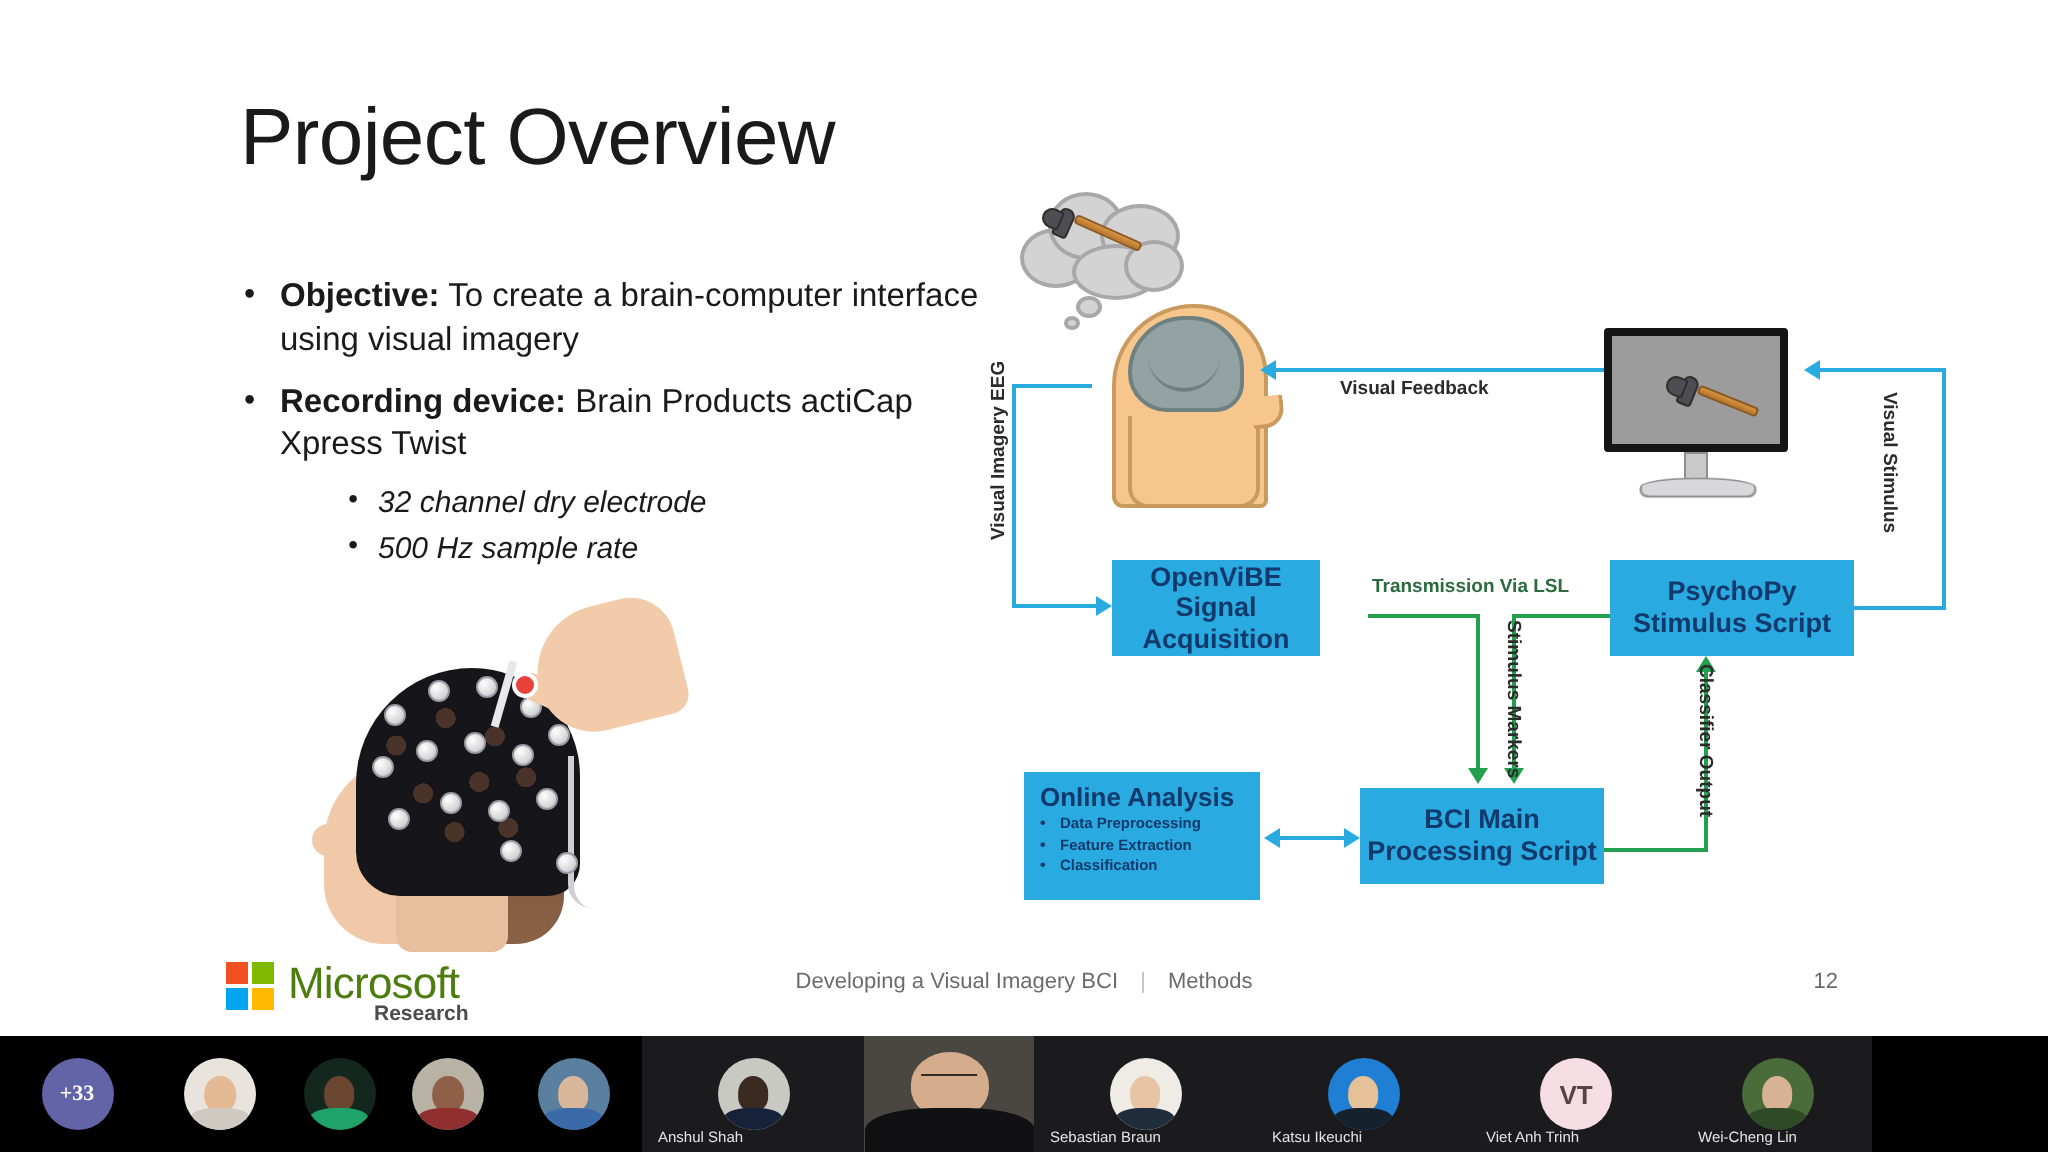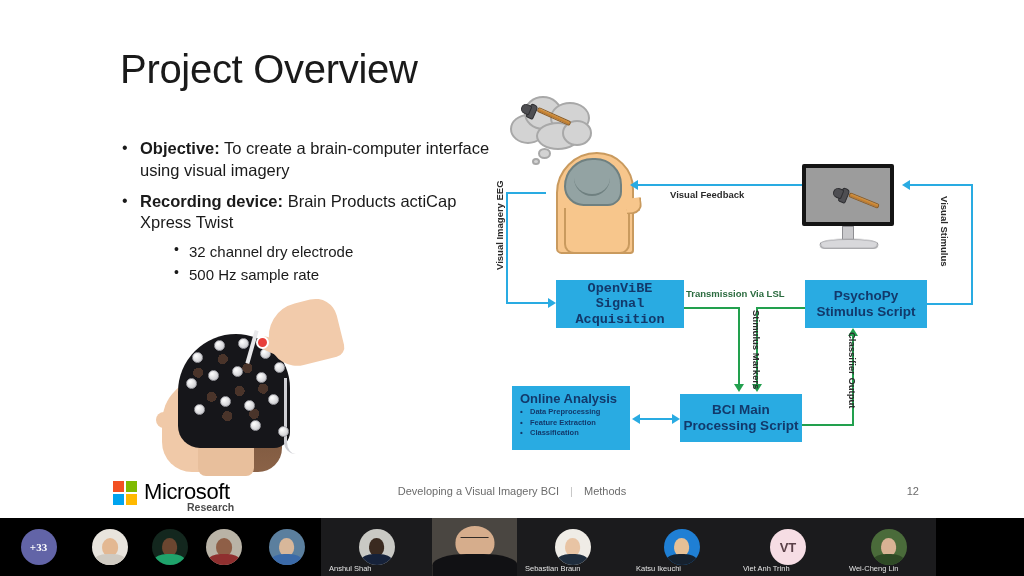--- a/index.html
+++ b/index.html
@@ -29,21 +29,21 @@
   .bullet-l1 {
     position: relative; padding-left: 20px;
     font-size: 16.5px; color: #1a1a1a; line-height: 1.32;
     margin-bottom: 9px;
   }
   .bullet-l1::before {
     content: "•"; position: absolute; left: 2px; top: -1px;
     font-size: 16px; color: #1a1a1a;
   }
   .bullet-l1 b { font-weight: 700; }
-  .sublist { margin-top: 6px; padding-left: 33px; }
+  .sublist { margin-top: 6px; padding-left: 33px; font-style: italic; }
   .bullet-l2 {
     position: relative; padding-left: 16px;
     font-size: 15px; color: #1a1a1a; line-height: 1.55;
   }
   .bullet-l2::before {
     content: "•"; position: absolute; left: 1px; top: -1px;
     font-size: 14px; color: #1a1a1a;
   }
 
   
@@ -111,21 +111,21 @@
   
   #diagram { position: absolute; left: 490px; top: 88px; width: 500px; height: 380px; }
 
   .dbox {
     position: absolute; background: #29ABE2;
     display: flex; flex-direction: column; align-items: center; justify-content: center;
     color: #12396b; font-weight: 700; text-align: center; line-height: 1.16;
   }
   .dbox .l { display: block; }
 
-  #box-openvibe { left: 66px; top: 192px; width: 128px; height: 48px; font-size: 13.5px; font-family: Liberation Mono, monospace; }
+  #box-openvibe { left: 66px; top: 192px; width: 104px; height: 48px; font-size: 13.5px; }
   #box-psychopy { left: 315px; top: 192px; width: 122px; height: 48px; font-size: 13.5px; }
   #box-bci-main { left: 190px; top: 306px; width: 122px; height: 48px; font-size: 13.5px; }
 
   #box-online {
     left: 22px; top: 298px; width: 118px; height: 64px;
     align-items: flex-start; justify-content: flex-start; padding: 5px 6px 4px 8px;
   }
   #box-online .oa-title { font-size: 13px; font-weight: 700; color: #12396b; margin-bottom: 1px; }
   #box-online ul { list-style: none; }
   #box-online li {
@@ -236,21 +236,21 @@
   #footer { position: absolute; left: 0; top: 470px; width: 1024px; height: 48px; }
   #ms-logo { position: absolute; left: 113px; top: 7px; width: 125px; height: 34px; }
   .ms-grid { position: absolute; left: 0; top: 4px; width: 24px; height: 24px; }
   .ms-sq { position: absolute; width: 11px; height: 11px; }
   .ms-r { left: 0;  top: 0;  background: #F25022; }
   .ms-g { left: 13px; top: 0;  background: #7FBA00; }
   .ms-b { left: 0;  top: 13px; background: #00A4EF; }
   .ms-y { left: 13px; top: 13px; background: #FFB900; }
   #ms-name {
     position: absolute; left: 31px; top: 2px;
-    font-size: 22px; color: #000000; font-weight: 400; letter-spacing: -0.4px; text-align: right;
+    font-size: 22px; color: #4d7c0f; font-weight: 400; letter-spacing: -0.4px; text-align: right;
   }
   #ms-sub {
     position: absolute; left: 74px; top: 24px;
     font-size: 10.5px; color: #4c4c4c; font-weight: 700;
   }
   #footer-center {
     position: absolute; left: 0; top: 15px; width: 1024px;
     text-align: center; font-size: 11px; color: #6b6b6b;
   }
   #footer-center .sep { display: inline-block; margin: 0 8px; color: #c2c2c2; }

